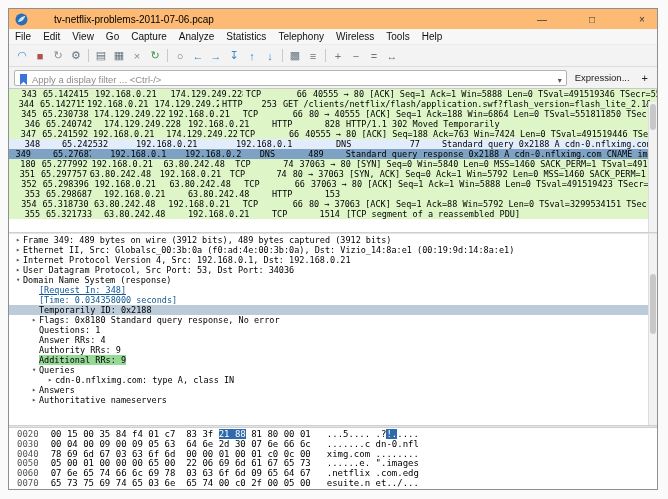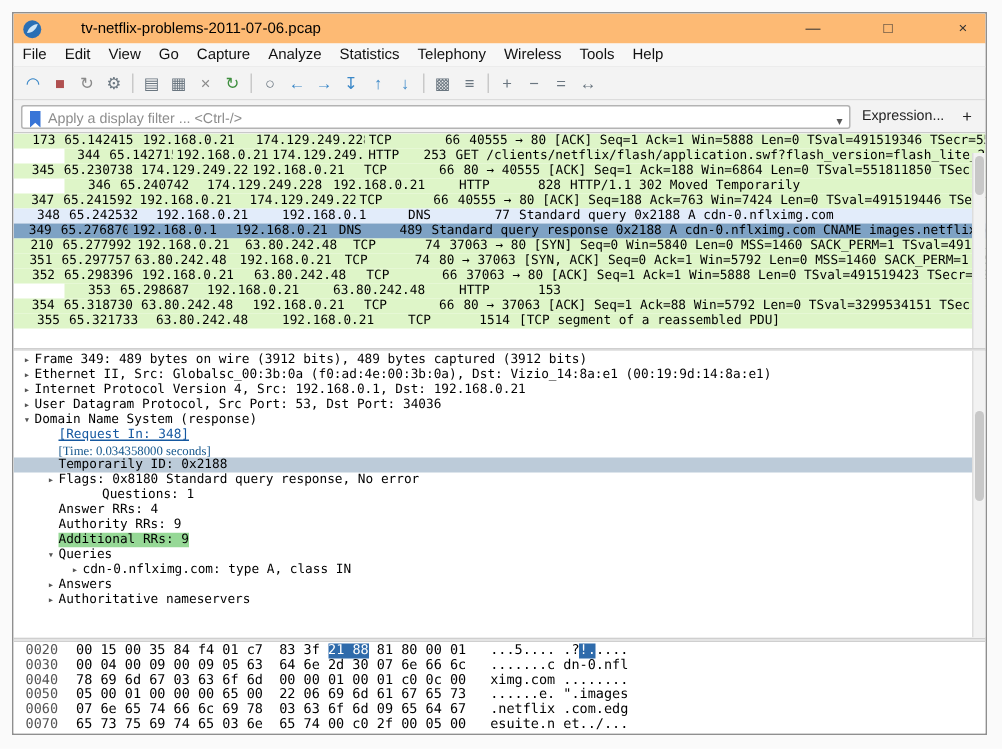--- a/index.html
+++ b/index.html
@@ -49,38 +49,38 @@
   .pc { padding:0 3px; white-space:nowrap; overflow:hidden; }
   .pc-no { width:34px; text-align:right; justify-content:flex-end; }
   .phead .pc-no { justify-content:flex-start; }
   .pc-time { width:58px; }
   .pc-source { width:84px; }
   .pc-destination { width:84px; }
   .pc-protocol { width:40px; }
   .pc-length { width:34px; text-align:right; justify-content:flex-end; }
   .pc-info { flex:1 1 auto; }
   .k-tcp  { background:#def5c8; }
-  .k-http { background:#def5c8;margin-left:34px; }
-  .k-dns  { background:#e2ecfa; }
+  .k-http { background:#def5c8; }
+  .k-dns  { background:#e2ecfa;gap:16px; }
   .prow.sel { background:#7ea2c4; }
 
   .vscroll { position:absolute; top:13px; right:0; bottom:0; width:9px; background:#f2f2f2;
              border-left:1px solid #ddd; }
   .vscroll .thumb { position:absolute; left:1px; right:1px; background:#c8c8c8; border-radius:4px; }
 
   .splitter { flex:0 0 2px; background:#e4e4e4; border-top:1px solid #cfcfcf; }
 
   
   .details { position:relative; flex:1 1 auto; background:#fff; overflow:hidden;
              font-family:"DejaVu Sans Mono", monospace; font-size:8.5px; color:#000; padding-top:1px; }
   .dline { height:10px; line-height:10px; display:flex; white-space:nowrap; overflow:hidden; }
   .expander { flex:0 0 10px; text-align:center; color:#555; font-size:7px; }
   .dsel { background:#bccbd9; }
   .dlink { color:#1558a0; text-decoration:underline; }
-  .dgen { color:#14568c;font-family:Liberation Serif, serif; }
+  .dgen { color:#14568c; }
   .dgreen { background:#96d896; }
 
   
   .hexpane { flex:0 0 62px; background:#fff; border-top:1px solid #cfcfcf; overflow:hidden;
              font-family:"DejaVu Sans Mono", monospace; font-size:9px; padding:2px 0 0 8px; }
   .hline { height:9.8px; line-height:9.8px; display:flex; white-space:pre; }
   .hoff { color:#555; margin-right:12px; }
   .hascii { margin-left:16px; }
   .hhl { background:#2f6bab; color:#fff; }
 
@@ -161,21 +161,21 @@
       <span class="fplaceholder">Apply a display filter ... &lt;Ctrl-/&gt;</span>
       <span class="fdd">▾</span>
     </div>
     <span class="expr-btn">Expression...</span>
     <span class="plus-btn">+</span>
   </div>
 
   <div class="plist">
     <div>
         <div class="prow k-tcp">
-          <span class="pc pc-no">173</span>
+          <span class="pc pc-no">343</span>
           <span class="pc pc-time">65.142415</span>
           <span class="pc pc-source">192.168.0.21</span>
           <span class="pc pc-destination">174.129.249.228</span>
           <span class="pc pc-protocol">TCP</span>
           <span class="pc pc-length">66</span>
           <span class="pc pc-info">40555 → 80 [ACK] Seq=1 Ack=1 Win=5888 Len=0 TSval=491519346 TSecr=551811827</span>
         </div>
         <div class="prow k-http">
           <span class="pc pc-no">344</span>
           <span class="pc pc-time">65.142715</span>
@@ -224,21 +224,21 @@
         <div class="prow k-dns sel">
           <span class="pc pc-no">349</span>
           <span class="pc pc-time">65.276870</span>
           <span class="pc pc-source">192.168.0.1</span>
           <span class="pc pc-destination">192.168.0.21</span>
           <span class="pc pc-protocol">DNS</span>
           <span class="pc pc-length">489</span>
           <span class="pc pc-info">Standard query response 0x2188 A cdn-0.nflximg.com CNAME images.netflix.com.edgesuite.net</span>
         </div>
         <div class="prow k-tcp">
-          <span class="pc pc-no">210</span>
+          <span class="pc pc-no">180</span>
           <span class="pc pc-time">65.277992</span>
           <span class="pc pc-source">192.168.0.21</span>
           <span class="pc pc-destination">63.80.242.48</span>
           <span class="pc pc-protocol">TCP</span>
           <span class="pc pc-length">74</span>
           <span class="pc pc-info">37063 → 80 [SYN] Seq=0 Win=5840 Len=0 MSS=1460 SACK_PERM=1 TSval=491519402 TSecr=0</span>
         </div>
         <div class="prow k-tcp">
           <span class="pc pc-no">351</span>
           <span class="pc pc-time">65.297757</span>
@@ -322,21 +322,21 @@
           <span class="dtext dgen">[Time: 0.034358000 seconds]</span>
         </div>
         <div class="dline dsel" style="padding-left: 20px;">
           <span class="expander"> </span>
           <span class="dtext">Temporarily ID: 0x2188</span>
         </div>
         <div class="dline" style="padding-left: 20px;">
           <span class="expander">▸</span>
           <span class="dtext">Flags: 0x8180 Standard query response, No error</span>
         </div>
-        <div class="dline" style="padding-left: 20px; gap: 29px;">
+        <div class="dline" style="padding-left: 20px;">
           <span class="expander"> </span>
           <span class="dtext">Questions: 1</span>
         </div>
         <div class="dline" style="padding-left: 20px;">
           <span class="expander"> </span>
           <span class="dtext">Answer RRs: 4</span>
         </div>
         <div class="dline" style="padding-left: 20px;">
           <span class="expander"> </span>
           <span class="dtext">Authority RRs: 9</span>

